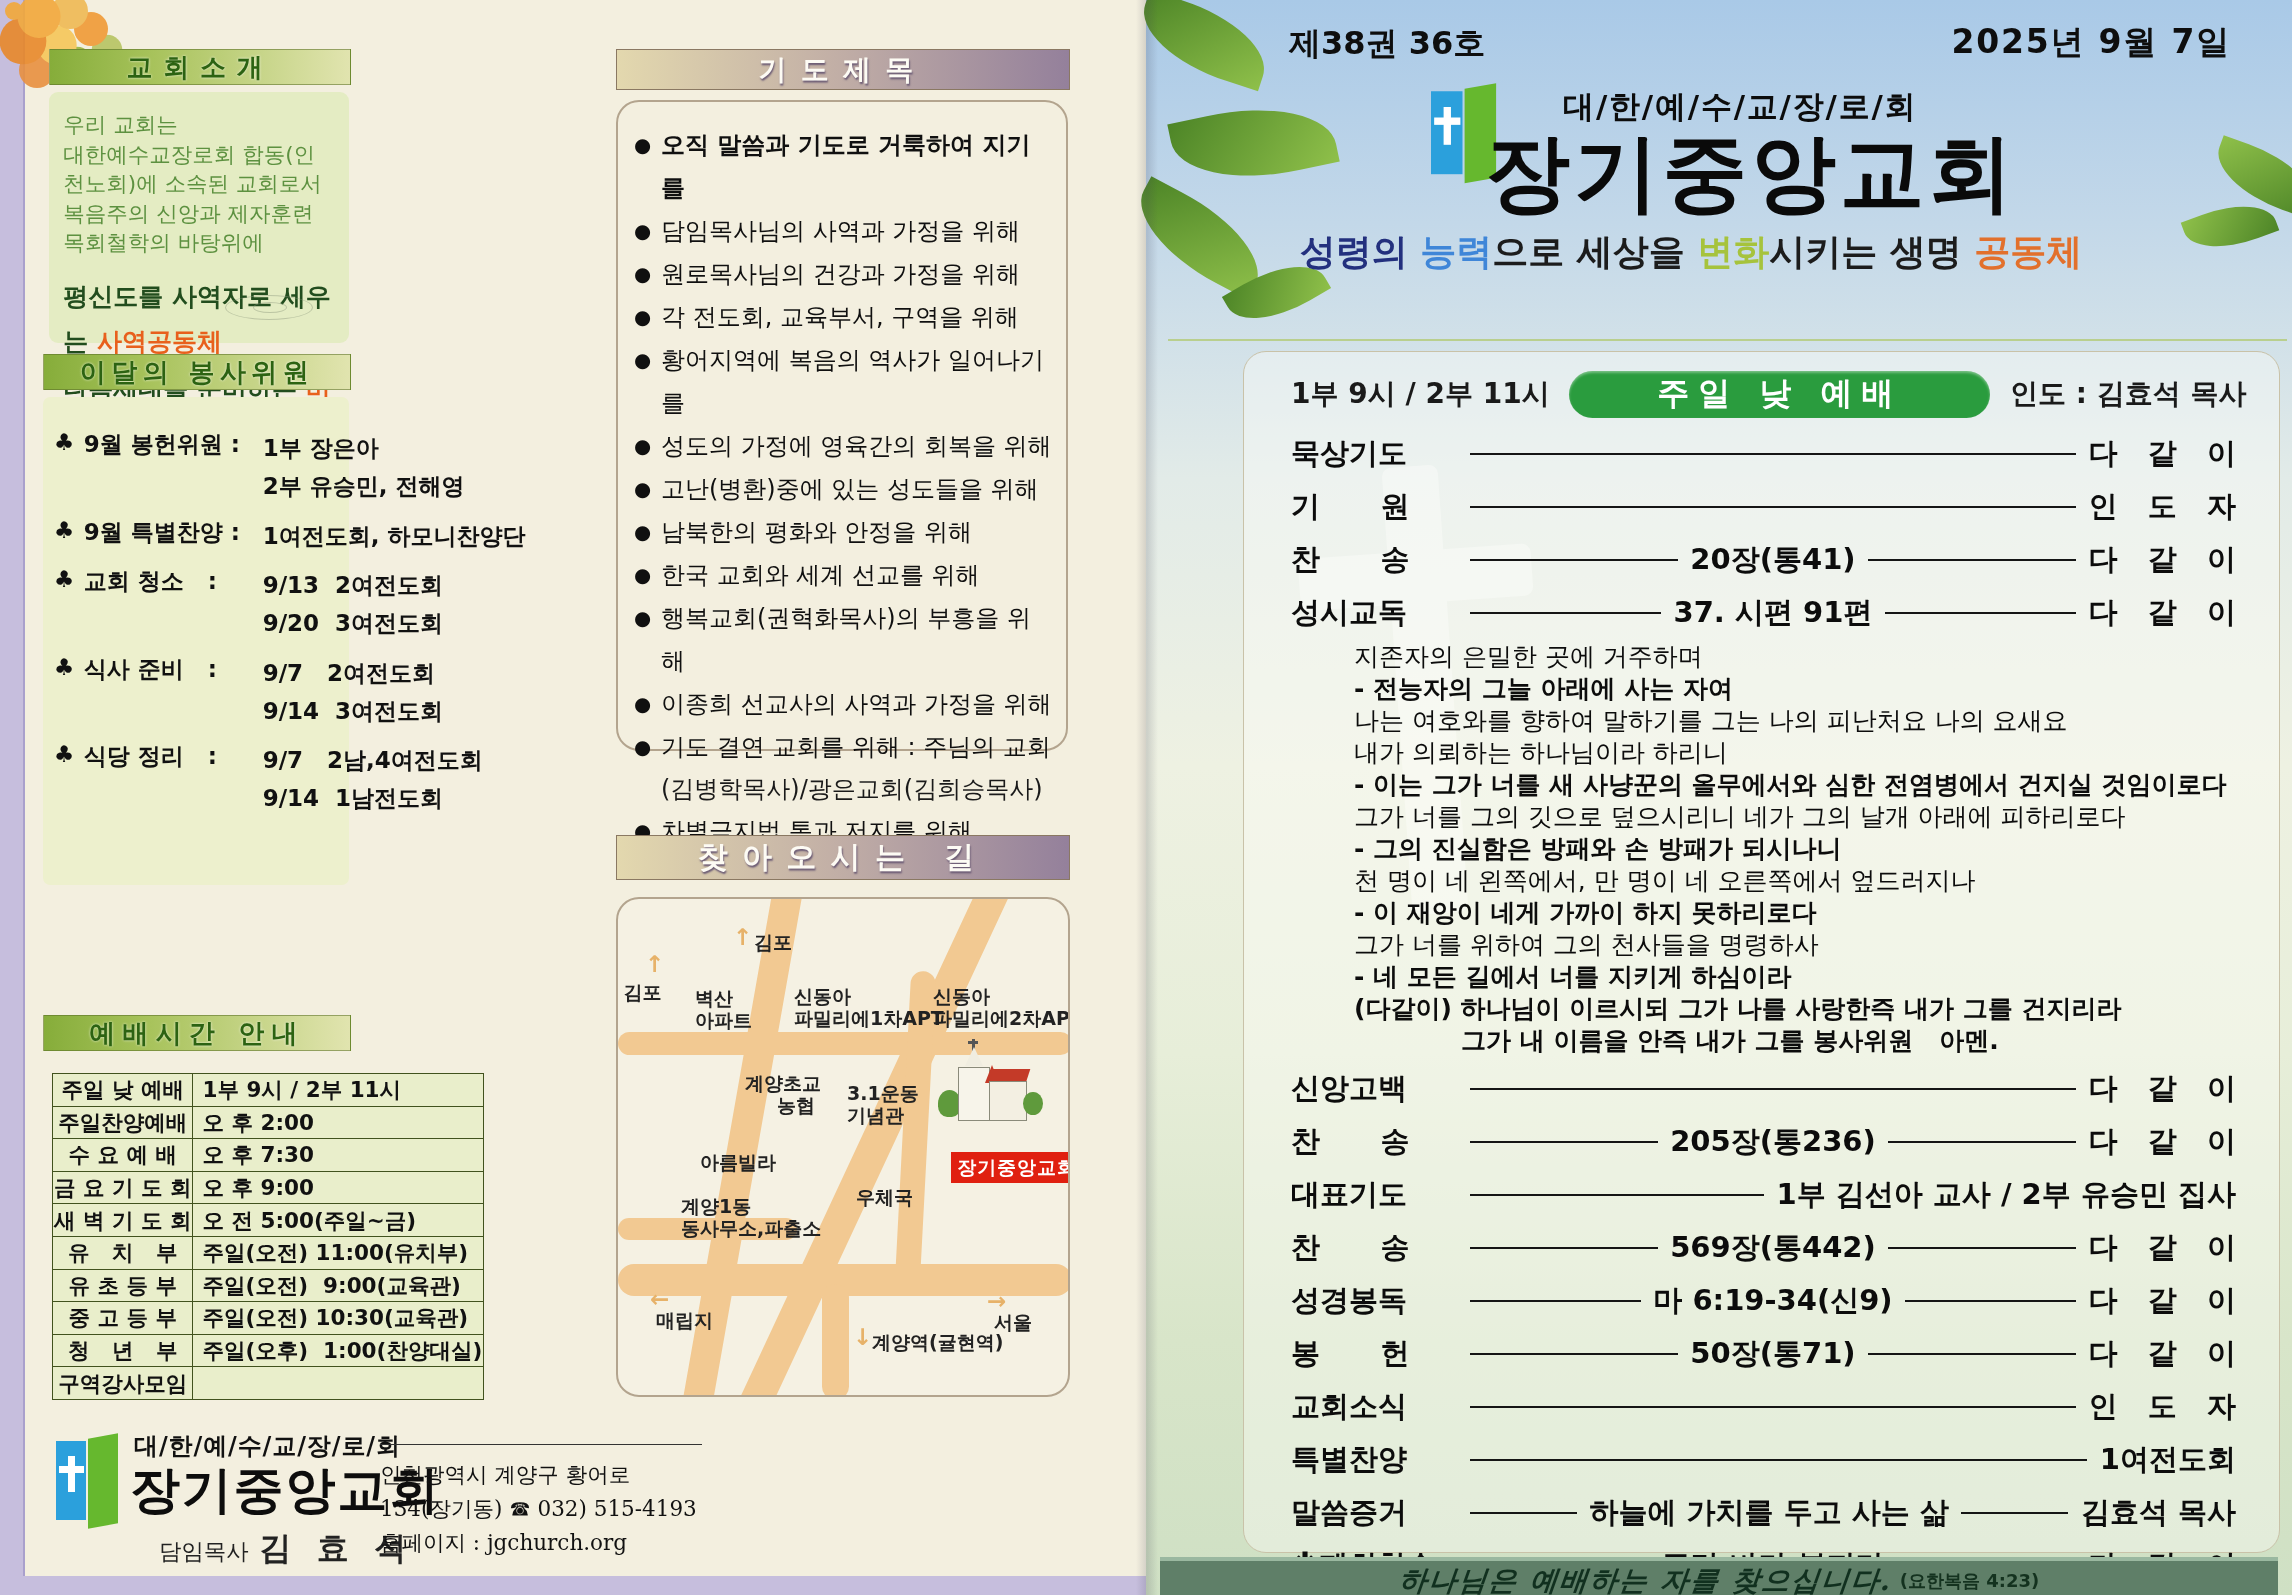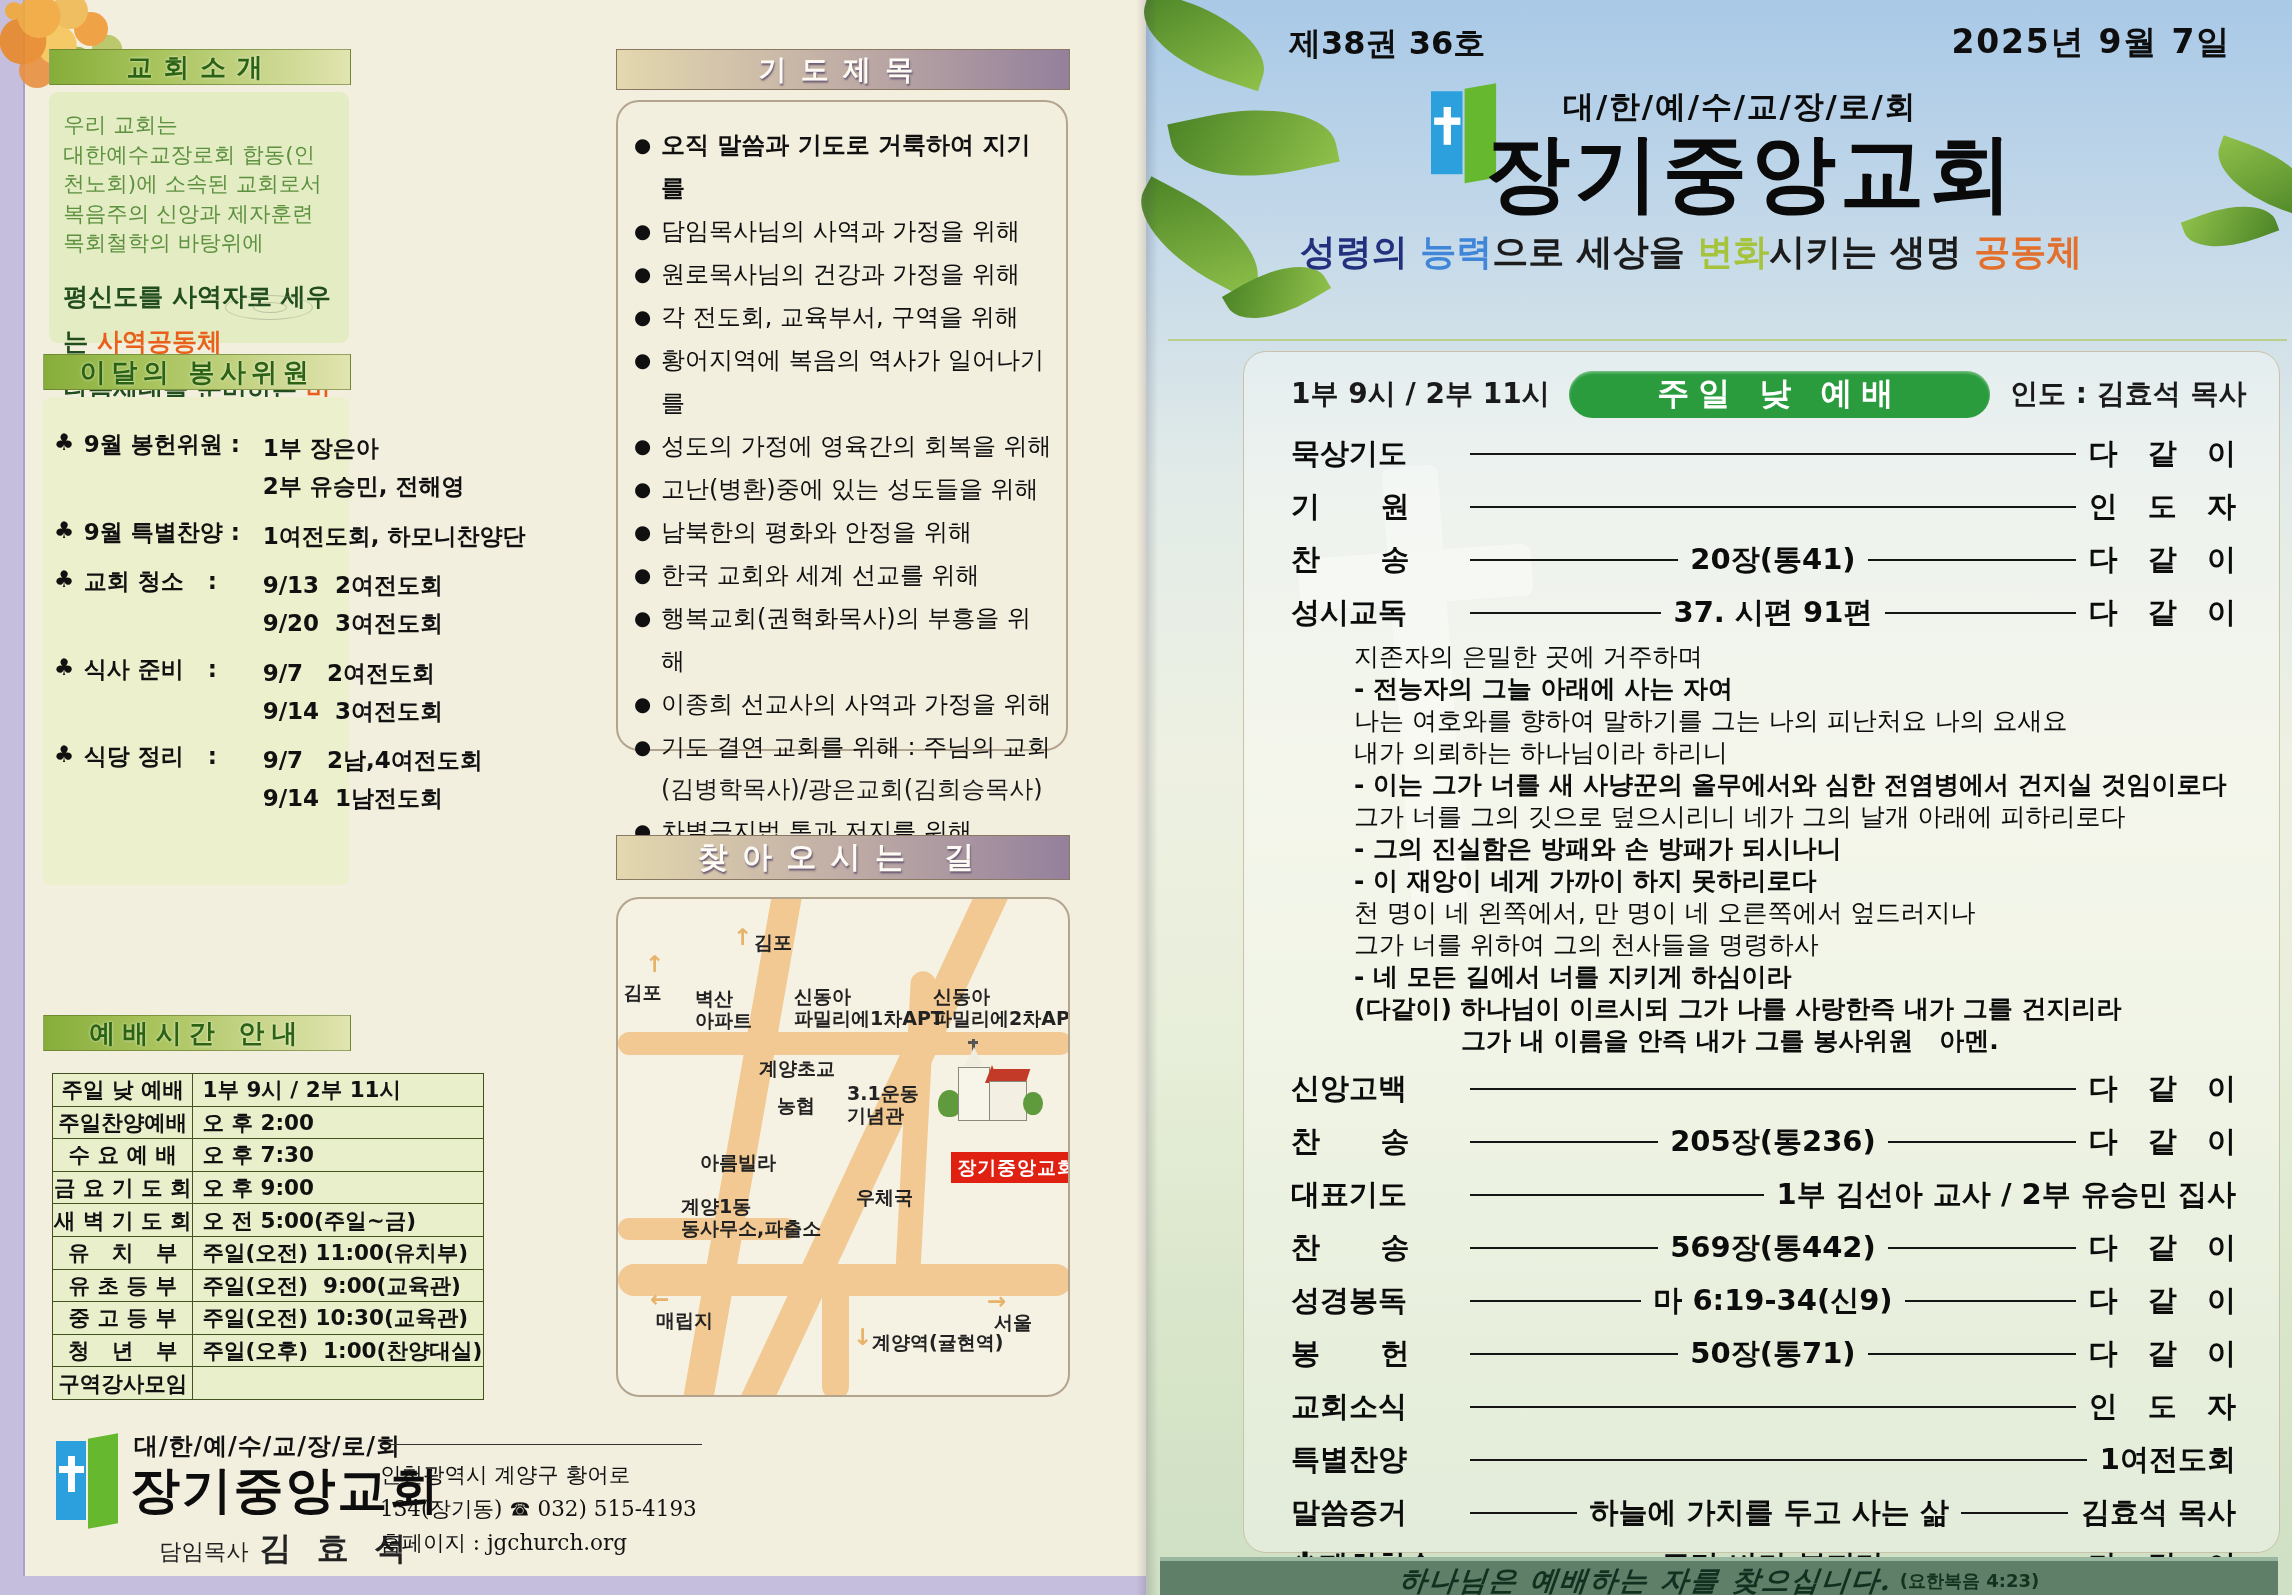--- a/index.html
+++ b/index.html
@@ -319,21 +319,21 @@
       <div class="road" style="left:0;top:319px;width:179px;height:21.5px;"></div>
       <div class="road" style="left:0;top:365px;width:454px;height:32px;border-radius:16px;"></div>
       <div class="road" style="left:204px;top:385px;width:27px;height:116px;"></div>
       <div class="marrow" style="left:115px;top:25px;">↑</div>
       <div class="mlabel" style="left:136px;top:32px;">김포</div>
       <div class="marrow" style="left:27px;top:52px;">↑</div>
       <div class="mlabel" style="left:5.4px;top:82px;">김포</div>
       <div class="mlabel" style="left:77px;top:88px;"><div>벽산</div><div>아파트</div></div>
       <div class="mlabel" style="left:176px;top:86px;"><div>신동아</div><div>파밀리에1차APT</div></div>
       <div class="mlabel" style="left:315px;top:86px;"><div>신동아</div><div>파밀리에2차APT</div></div>
-      <div class="mlabel" style="left:127px;top:158px;margin-left:14px;">계양초교</div>
+      <div class="mlabel" style="left:127px;top:173px;">계양초교</div>
       <div class="mlabel" style="left:159px;top:195px;">농협</div>
       <div class="mlabel" style="left:229px;top:183px;"><div>3.1운동</div><div>기념관</div></div>
       <div class="church-icon" style="left:315px;top:152px;">
         <div class="ch-bush"></div>
           <div class="ch-cross"></div>
           <div class="ch-steeple"></div>
         <div class="ch-body"></div>
           <div class="ch-roof"></div>
           <div class="ch-roof2"></div>
         <div class="ch-wing"></div>
@@ -431,22 +431,22 @@
         </div>
 
       <div class="psalm">
         <div class="ps-line">지존자의 은밀한 곳에 거주하며</div>
         <div class="ps-line b">- 전능자의 그늘 아래에 사는 자여</div>
         <div class="ps-line">나는 여호와를 향하여 말하기를 그는 나의 피난처요 나의 요새요</div>
         <div class="ps-line">내가 의뢰하는 하나님이라 하리니</div>
         <div class="ps-line b">- 이는 그가 너를 새 사냥꾼의 올무에서와 심한 전염병에서 건지실 것임이로다</div>
         <div class="ps-line">그가 너를 그의 깃으로 덮으시리니 네가 그의 날개 아래에 피하리로다</div>
         <div class="ps-line b">- 그의 진실함은 방패와 손 방패가 되시나니</div>
+        <div class="ps-line">천 명이 네 왼쪽에서, 만 명이 네 오른쪽에서 엎드러지나</div>
         <div class="ps-line b">- 이 재앙이 네게 가까이 하지 못하리로다</div>
-        <div class="ps-line">천 명이 네 왼쪽에서, 만 명이 네 오른쪽에서 엎드러지나</div>
         <div class="ps-line">그가 너를 위하여 그의 천사들을 명령하사</div>
         <div class="ps-line b">- 네 모든 길에서 너를 지키게 하심이라</div>
         <div class="ps-line b">(다같이) 하나님이 이르시되 그가 나를 사랑한즉 내가 그를 건지리라</div>
         <div class="ps-line b ind">그가 내 이름을 안즉 내가 그를 봉사위원   아멘.</div>
       </div>
 
       <div class="wrow">
           <span class="wl">신앙고백</span>
           <span class="ln"></span>
           <span class="ln"></span>

